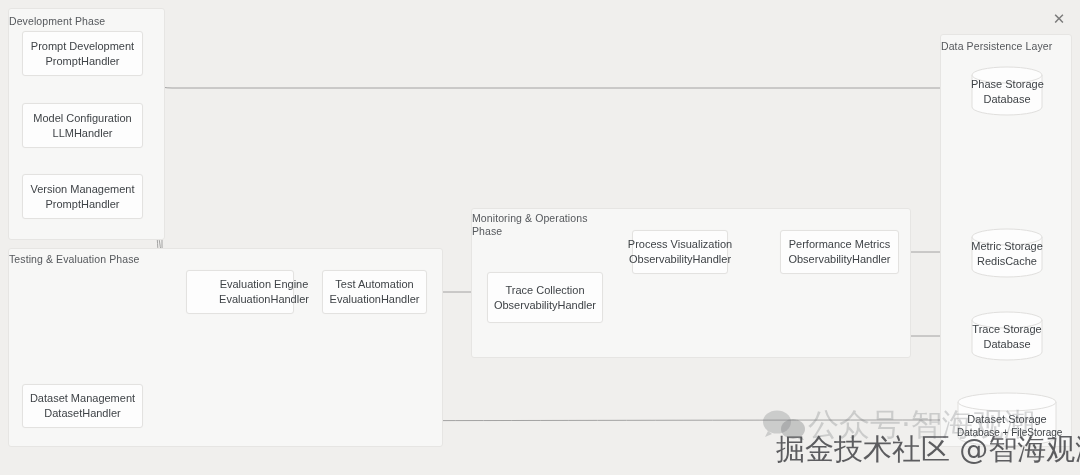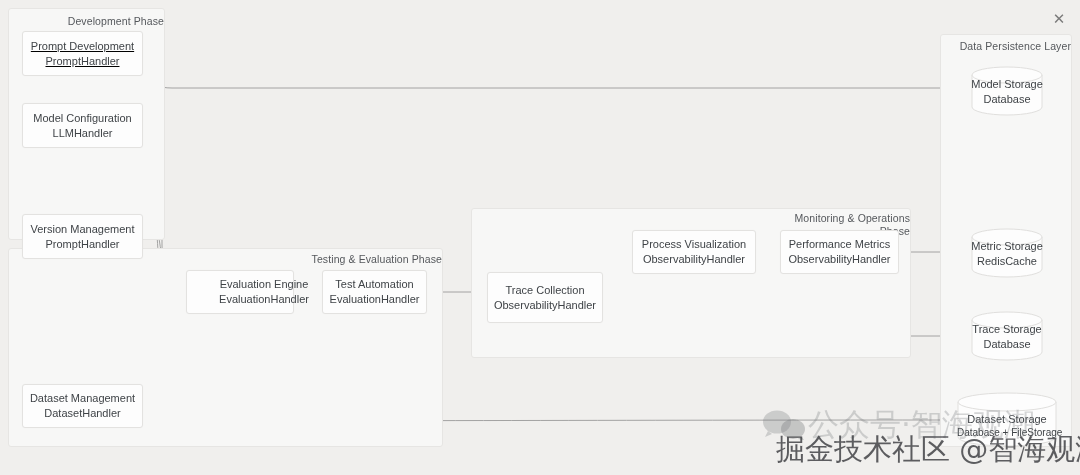--- a/index.html
+++ b/index.html
@@ -17,21 +17,21 @@
   .cluster {
     position: absolute;
     background: #f7f7f6;
     border: 1px solid #e6e5e3;
     border-radius: 3px;
     z-index: 2;
   }
   .cluster-title {
     position: absolute;
     left: 0; right: 0;
-    text-align: right;
+    text-align: left;
     font-size: 10.5px;
     color: #55585c;
     letter-spacing: .1px;
     white-space: pre-line;
     line-height: 1.25;
   }
 
   .node {
     position: absolute;
     background: #fdfdfd;
@@ -122,31 +122,31 @@
 
   <div class="cluster" style="left:471px;top:208px;width:440px;height:150px;">
     <div class="cluster-title" style="top:3px;">Monitoring &amp; Operations
 Phase</div>
   </div>
 
   <div class="cluster" style="left:940px;top:34px;width:132px;height:413px;">
     <div class="cluster-title" style="top:5px;">Data Persistence Layer</div>
   </div>
 
-  <div class="node" style="left:22px;top:31px;width:121px;height:45px;text-decoration:underline;">
+  <div class="node" style="left:22px;top:31px;width:121px;height:45px;">
     <div class="l1">Prompt Development</div>
     <div class="l2">PromptHandler</div>
   </div>
 
   <div class="node" style="left:22px;top:103px;width:121px;height:45px;">
     <div class="l1">Model Configuration</div>
     <div class="l2">LLMHandler</div>
   </div>
 
-  <div class="node" style="left:22px;top:174px;width:121px;height:45px;margin-top:40px;">
+  <div class="node" style="left:22px;top:174px;width:121px;height:45px;">
     <div class="l1">Version Management</div>
     <div class="l2">PromptHandler</div>
   </div>
 
   <div class="node" style="left:186px;top:270px;width:108px;height:44px;padding-left:48px;">
     <div class="l1">Evaluation Engine</div>
     <div class="l2">EvaluationHandler</div>
   </div>
 
   <div class="node" style="left:322px;top:270px;width:105px;height:44px;">
@@ -157,37 +157,37 @@
   <div class="node" style="left:22px;top:384px;width:121px;height:44px;">
     <div class="l1">Dataset Management</div>
     <div class="l2">DatasetHandler</div>
   </div>
 
   <div class="node" style="left:487px;top:272px;width:116px;height:51px;">
     <div class="l1">Trace Collection</div>
     <div class="l2">ObservabilityHandler</div>
   </div>
 
-  <div class="node" style="left:632px;top:230px;width:124px;height:44px;">
+  <div class="node" style="left:632px;top:230px;width:96px;height:44px;">
     <div class="l1">Process Visualization</div>
     <div class="l2">ObservabilityHandler</div>
   </div>
 
   <div class="node" style="left:780px;top:230px;width:119px;height:44px;">
     <div class="l1">Performance Metrics</div>
     <div class="l2">ObservabilityHandler</div>
   </div>
 
   <div class="db" style="left:971px;top:66px;width:72px;height:50px;">
     <svg width="72" height="50" viewBox="0 0 72 50">
       <path d="M1,9 L1,41 A35,8 0 0 0 71,41 L71,9" fill="#fdfdfd" stroke="#e0dfdd" stroke-width="1"></path>
       <ellipse cx="36" cy="9" rx="35" ry="8" fill="#fdfdfd" stroke="#e0dfdd" stroke-width="1"></ellipse>
     </svg>
     <div class="dblabel">
-      <div>Model Storage</div>
+      <div>Phase Storage</div>
       <div>Database</div>
     </div>
   </div>
 
   <div class="db" style="left:971px;top:228px;width:72px;height:50px;">
     <svg width="72" height="50" viewBox="0 0 72 50">
       <path d="M1,9 L1,41 A35,8 0 0 0 71,41 L71,9" fill="#fdfdfd" stroke="#e0dfdd" stroke-width="1"></path>
       <ellipse cx="36" cy="9" rx="35" ry="8" fill="#fdfdfd" stroke="#e0dfdd" stroke-width="1"></ellipse>
     </svg>
     <div class="dblabel">

